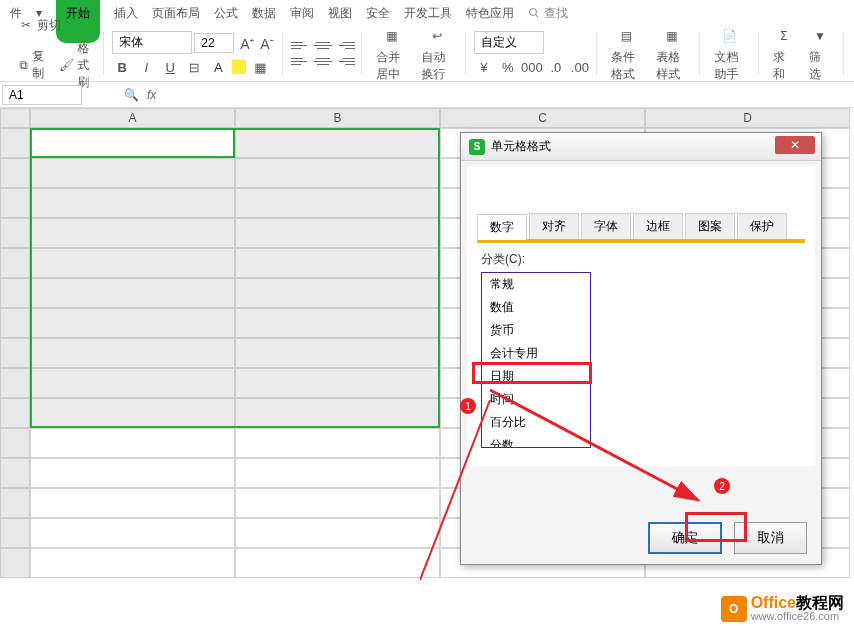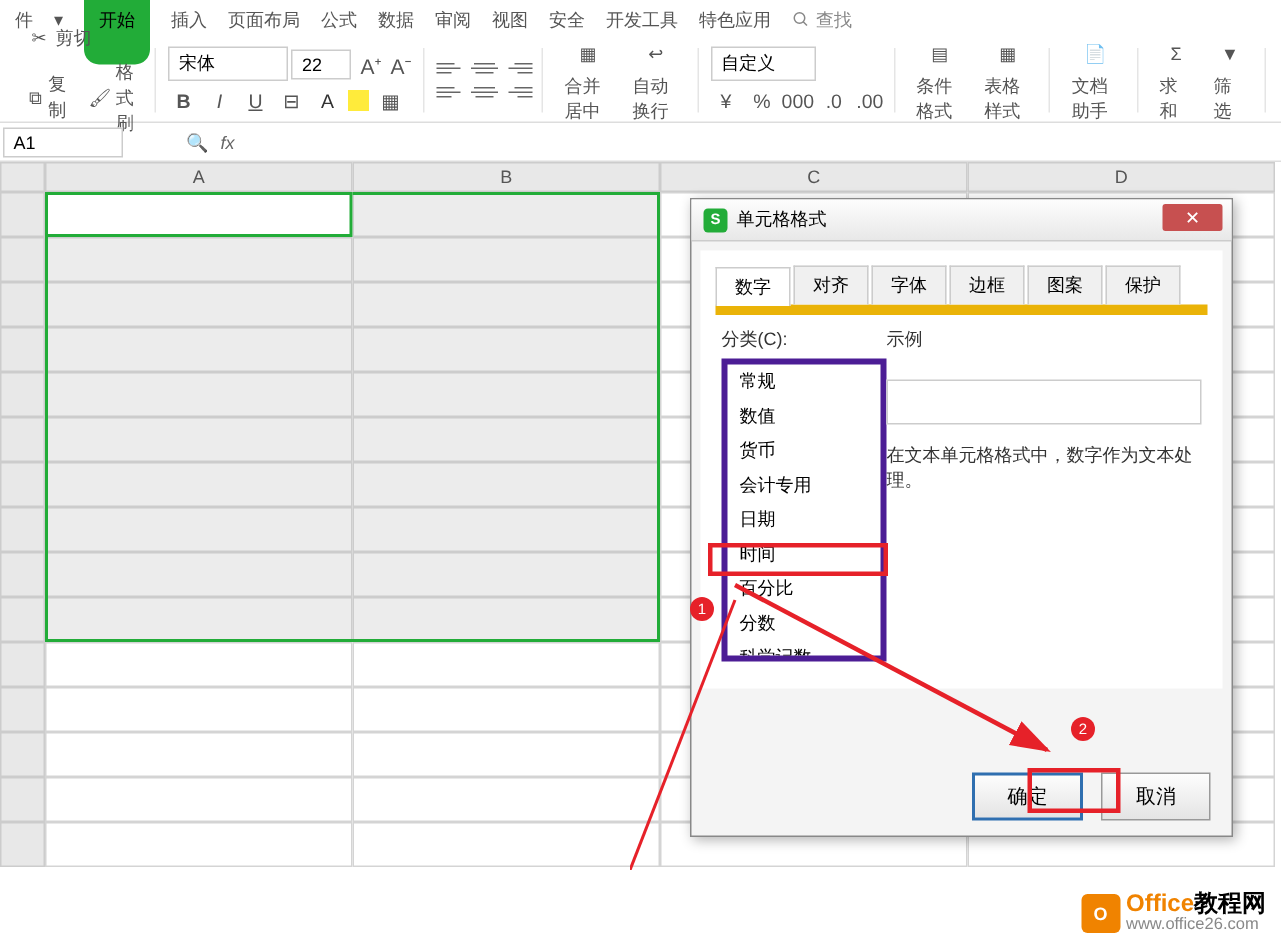--- a/index.html
+++ b/index.html
@@ -52,27 +52,27 @@
     .selection-overlay { position: absolute; border: 2px solid #22ac38; pointer-events: none; }
     .sel-main { top: 20px; left: 30px; width: 410px; height: 300px; background: rgba(180,180,180,0.25); }
     .sel-active { position: absolute; top: 20px; left: 30px; width: 205px; height: 30px; background: #fff; border: 2px solid #22ac38; pointer-events: none; }
     
     
     .dialog { position: absolute; top: 132px; left: 460px; width: 362px; background: #f4f4f4; border: 1px solid #888; box-shadow: 2px 2px 8px rgba(0,0,0,0.3); }
     .dialog-title { background: linear-gradient(#fdfdfd, #e8e8e8); padding: 5px 8px; display: flex; align-items: center; gap: 6px; border-bottom: 1px solid #ccc; position: relative; }
     .dialog-title-icon { width: 16px; height: 16px; background: #22ac38; border-radius: 3px; display: flex; align-items: center; justify-content: center; color: #fff; font-weight: bold; font-size: 10px; }
     .dialog-close { position: absolute; right: 6px; top: 3px; width: 40px; height: 18px; background: #c75050; border-radius: 2px; display: flex; align-items: center; justify-content: center; color: #fff; cursor: pointer; }
     .dialog-body { padding: 10px; background: #fff; margin: 6px; }
-    .dlg-tabs { display: flex; border-bottom: 7px solid #eab308; }
+    .dlg-tabs { display: flex; border-bottom: 4px solid #eab308; margin-top: 36px; }
     .dlg-tab { padding: 4px 12px; border: 1px solid #ccc; border-bottom: none; background: #f0f0f0; cursor: pointer; margin-right: 2px; }
     .dlg-tab.active { background: #fff; position: relative; top: 1px; }
     .dlg-content { padding: 8px 4px; display: flex; gap: 0; }
     .dlg-left { width: 110px; }
     .dlg-label { color: #333; margin-bottom: 4px; }
-    .category-list { border: 4px solid #4c1d95; height: 202px; overflow: hidden; }
+    .category-list { border: 1px solid #4c1d95; height: 176px; overflow: hidden; }
     .cat-item { padding: 3px 8px; cursor: pointer; }
     .cat-item.selected { background: #fff; }
     .dlg-right { flex: 1; }
     .sample-box { border: 1px solid #ccc; height: 30px; background: #fff; margin-bottom: 12px; margin-top: 18px; }
     .dlg-desc { color: #333; }
     .dlg-footer { display: flex; justify-content: flex-end; gap: 12px; padding: 10px 14px; }
     .dlg-btn { padding: 5px 22px; border: 1px solid #999; background: linear-gradient(#fdfdfd,#e4e4e4); cursor: pointer; margin-top: 40px; }
     .dlg-btn.primary { border: 2px solid #2f6fb0; }
     
     
@@ -395,25 +395,20 @@
           <div class="cat-item">会计专用</div>
           <div class="cat-item">日期</div>
           <div class="cat-item">时间</div>
           <div class="cat-item">百分比</div>
           <div class="cat-item">分数</div>
           <div class="cat-item">科学记数</div>
           <div class="cat-item selected">文本</div>
 
         </div>
       </div>
-      <div class="dlg-right">
-        <div class="dlg-label">示例</div>
-        <div class="sample-box"></div>
-        <div class="dlg-desc">在文本单元格格式中，数字作为文本处理。</div>
-      </div>
     </div>
   </div>
   <div class="dlg-footer">
     <button class="dlg-btn primary">确定</button>
     <button class="dlg-btn">取消</button>
   </div>
 </div>
 
 <div class="anno anno-box-1"></div>
 <div class="anno anno-box-2"></div>

